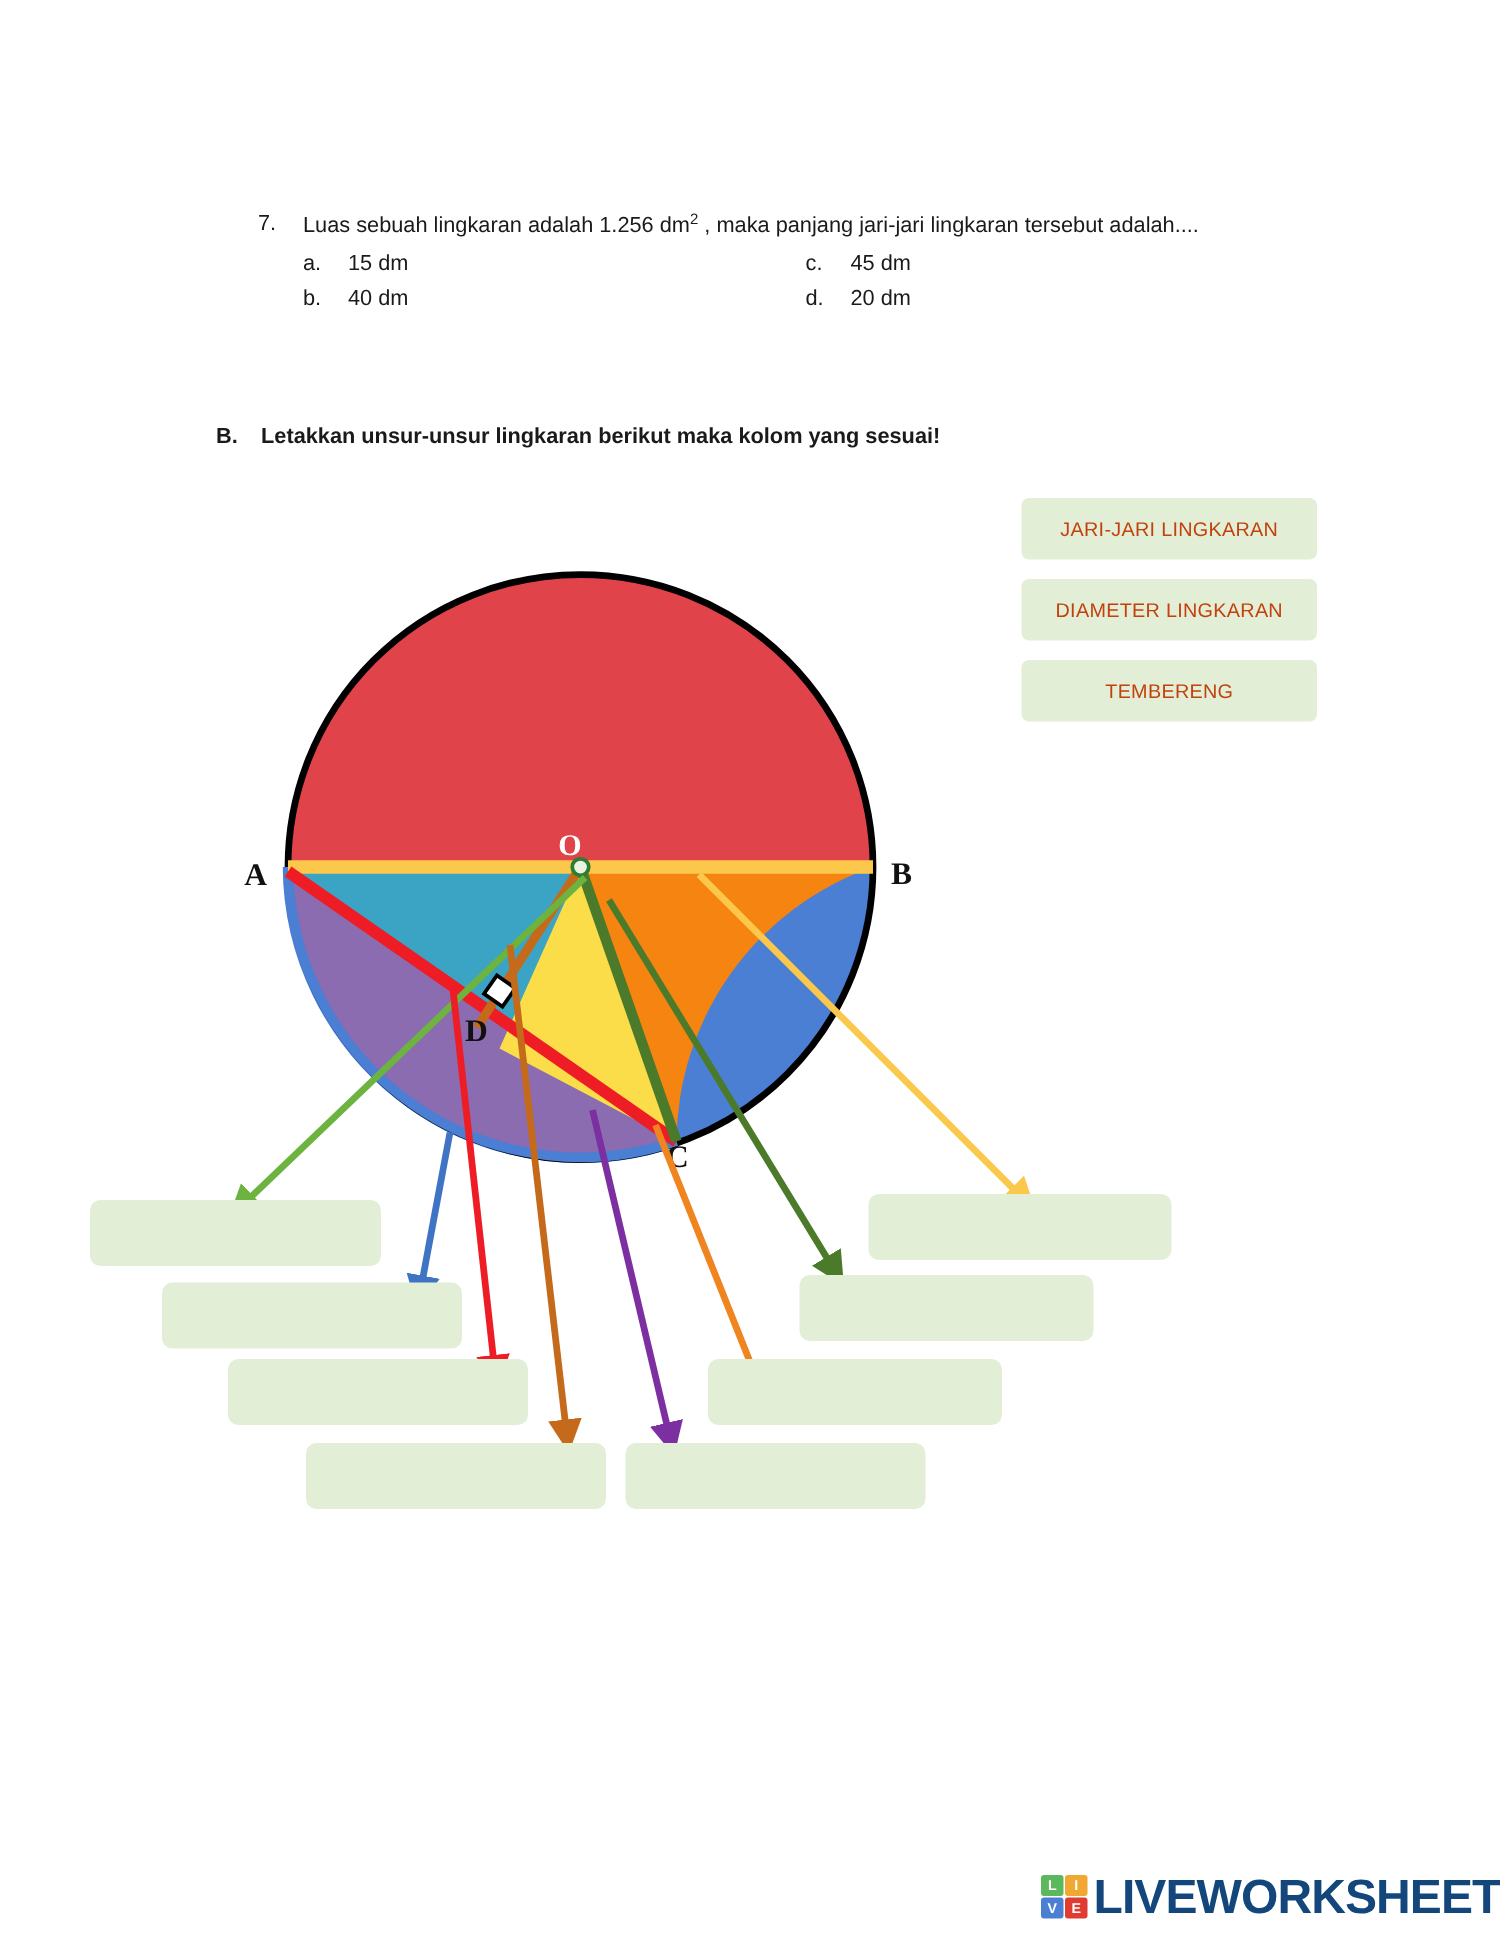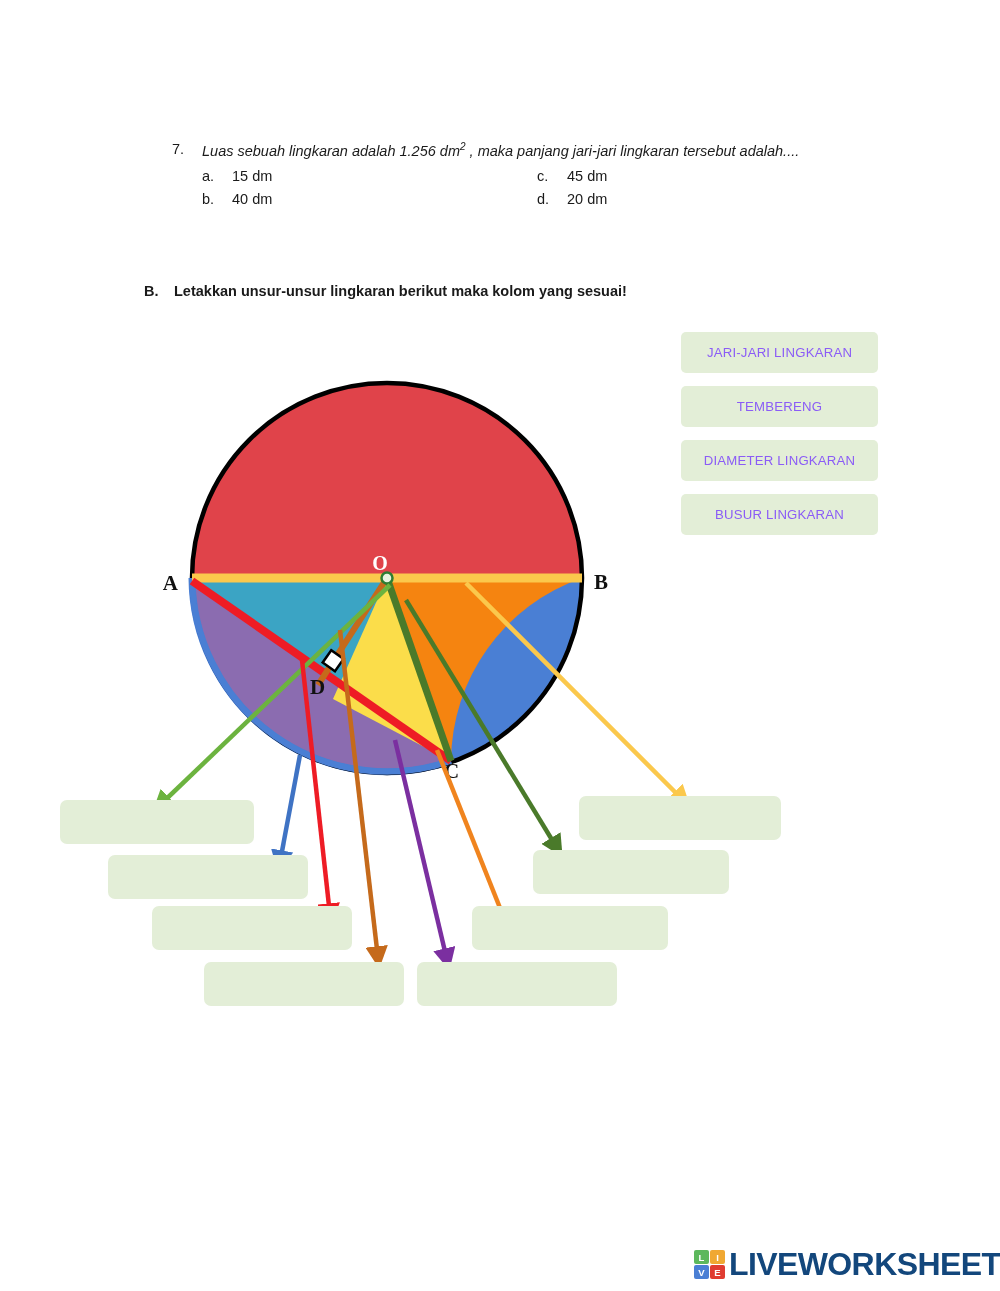--- a/index.html
+++ b/index.html
@@ -29,21 +29,20 @@
     align-items: flex-start;
     font-size: 14.5px;
     line-height: 1.35;
   }
   .q-num {
     width: 30px;
     flex: 0 0 30px;
   }
   .q-text {
     flex: 1 1 auto;
-    font-style: italic;
   }
   .q-text sup {
     font-size: 10px;
     vertical-align: super;
   }
   .opt-row {
     display: flex;
     margin-top: 7px;
     padding-left: 30px;
     font-size: 14.5px;
@@ -80,21 +79,21 @@
   }
   .wb-item {
     height: 41px;
     margin-bottom: 13px;
     background: #e3eed7;
     border-radius: 5px;
     display: flex;
     align-items: center;
     justify-content: center;
     font-size: 13.2px;
-    color: #8b5cf6;
+    color: #c2410c;
     letter-spacing: 0.2px;
     cursor: grab;
   }
 
   
   .dropzone {
     position: absolute;
     background: #e3eed7;
     border-radius: 7px;
     cursor: pointer;
@@ -176,23 +175,22 @@
   </div>
 </div>
 
 <div class="section-b">
   <span class="sec-letter">B.</span>
   <span>Letakkan unsur-unsur lingkaran berikut maka kolom yang sesuai!</span>
 </div>
 
 <div class="wordbank">
   <div class="wb-item">JARI-JARI LINGKARAN</div>
+  <div class="wb-item">DIAMETER LINGKARAN</div>
   <div class="wb-item">TEMBERENG</div>
-  <div class="wb-item">DIAMETER LINGKARAN</div>
-  <div class="wb-item">BUSUR LINGKARAN</div>
 </div>
 
 <svg id="diagram" viewBox="0 0 1000 720" width="1000" height="720">
 
   <defs>
     <marker id="ah-lgreen" markerWidth="5" markerHeight="5" refX="2.6" refY="2.5" orient="auto">
       <path d="M0,0 L5,2.5 L0,5 z" fill="#6cb33f"></path>
       </marker>
     <marker id="ah-blue" markerWidth="5" markerHeight="5" refX="2.6" refY="2.5" orient="auto">
       <path d="M0,0 L5,2.5 L0,5 z" fill="#3f73c4"></path>

